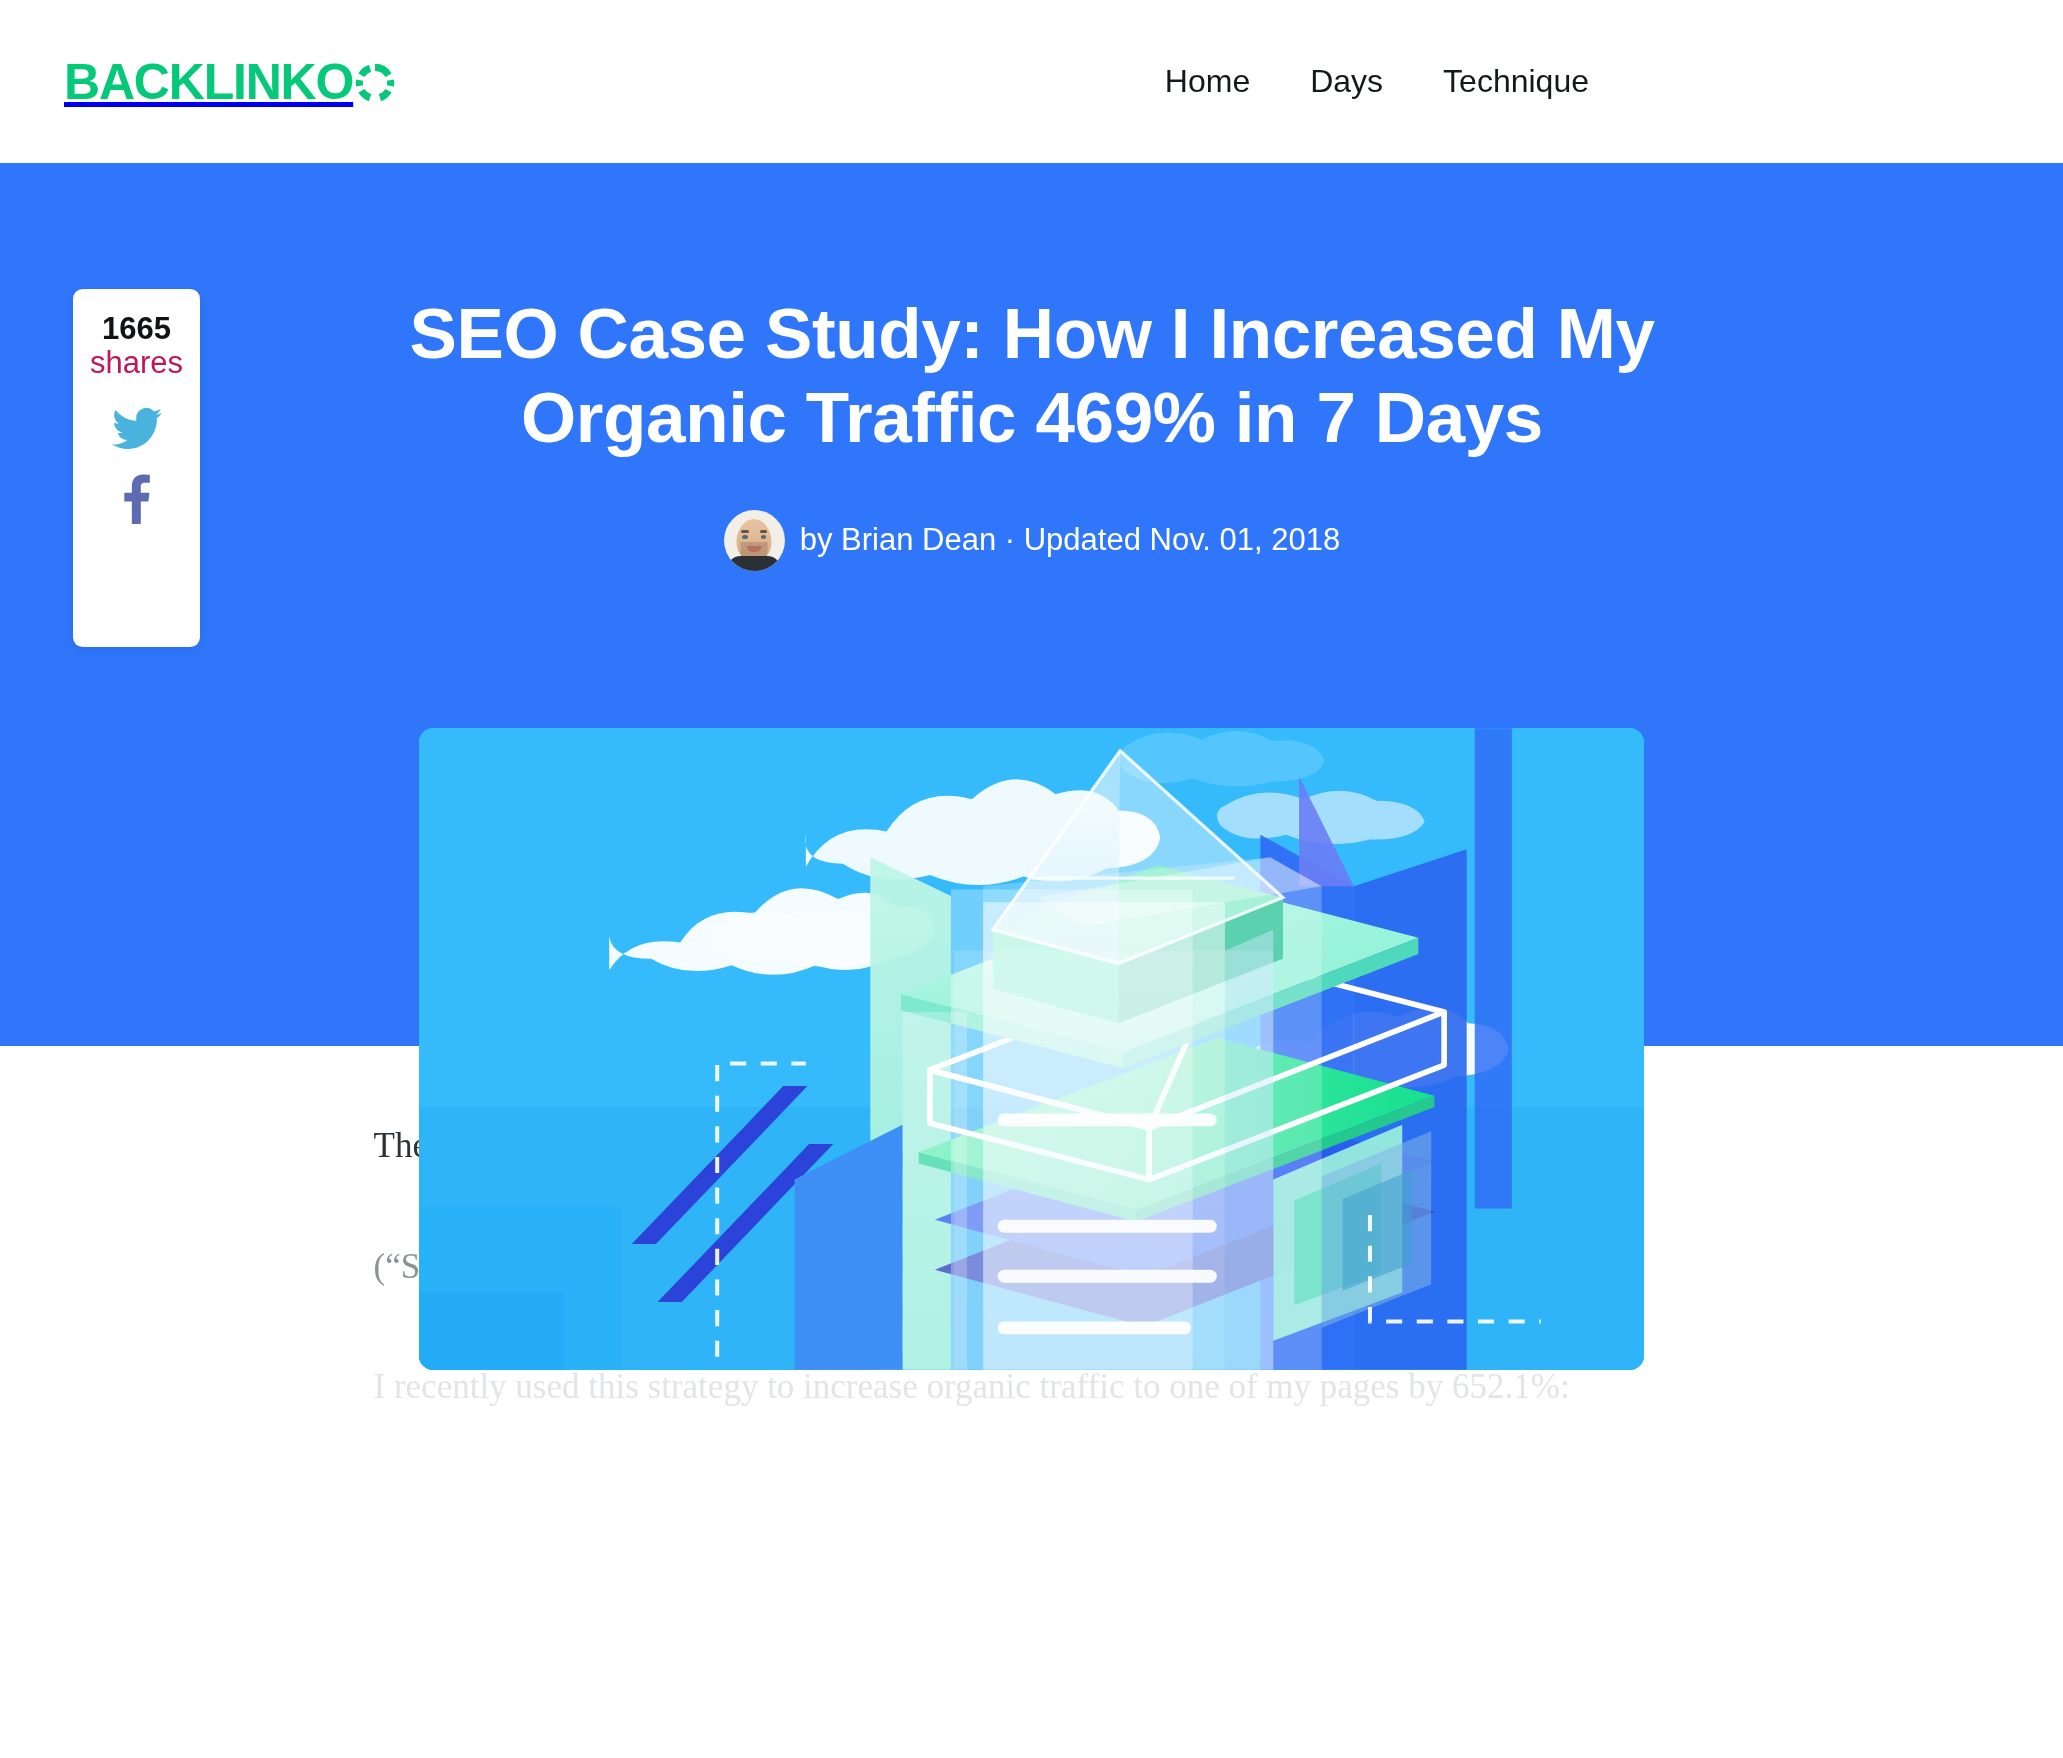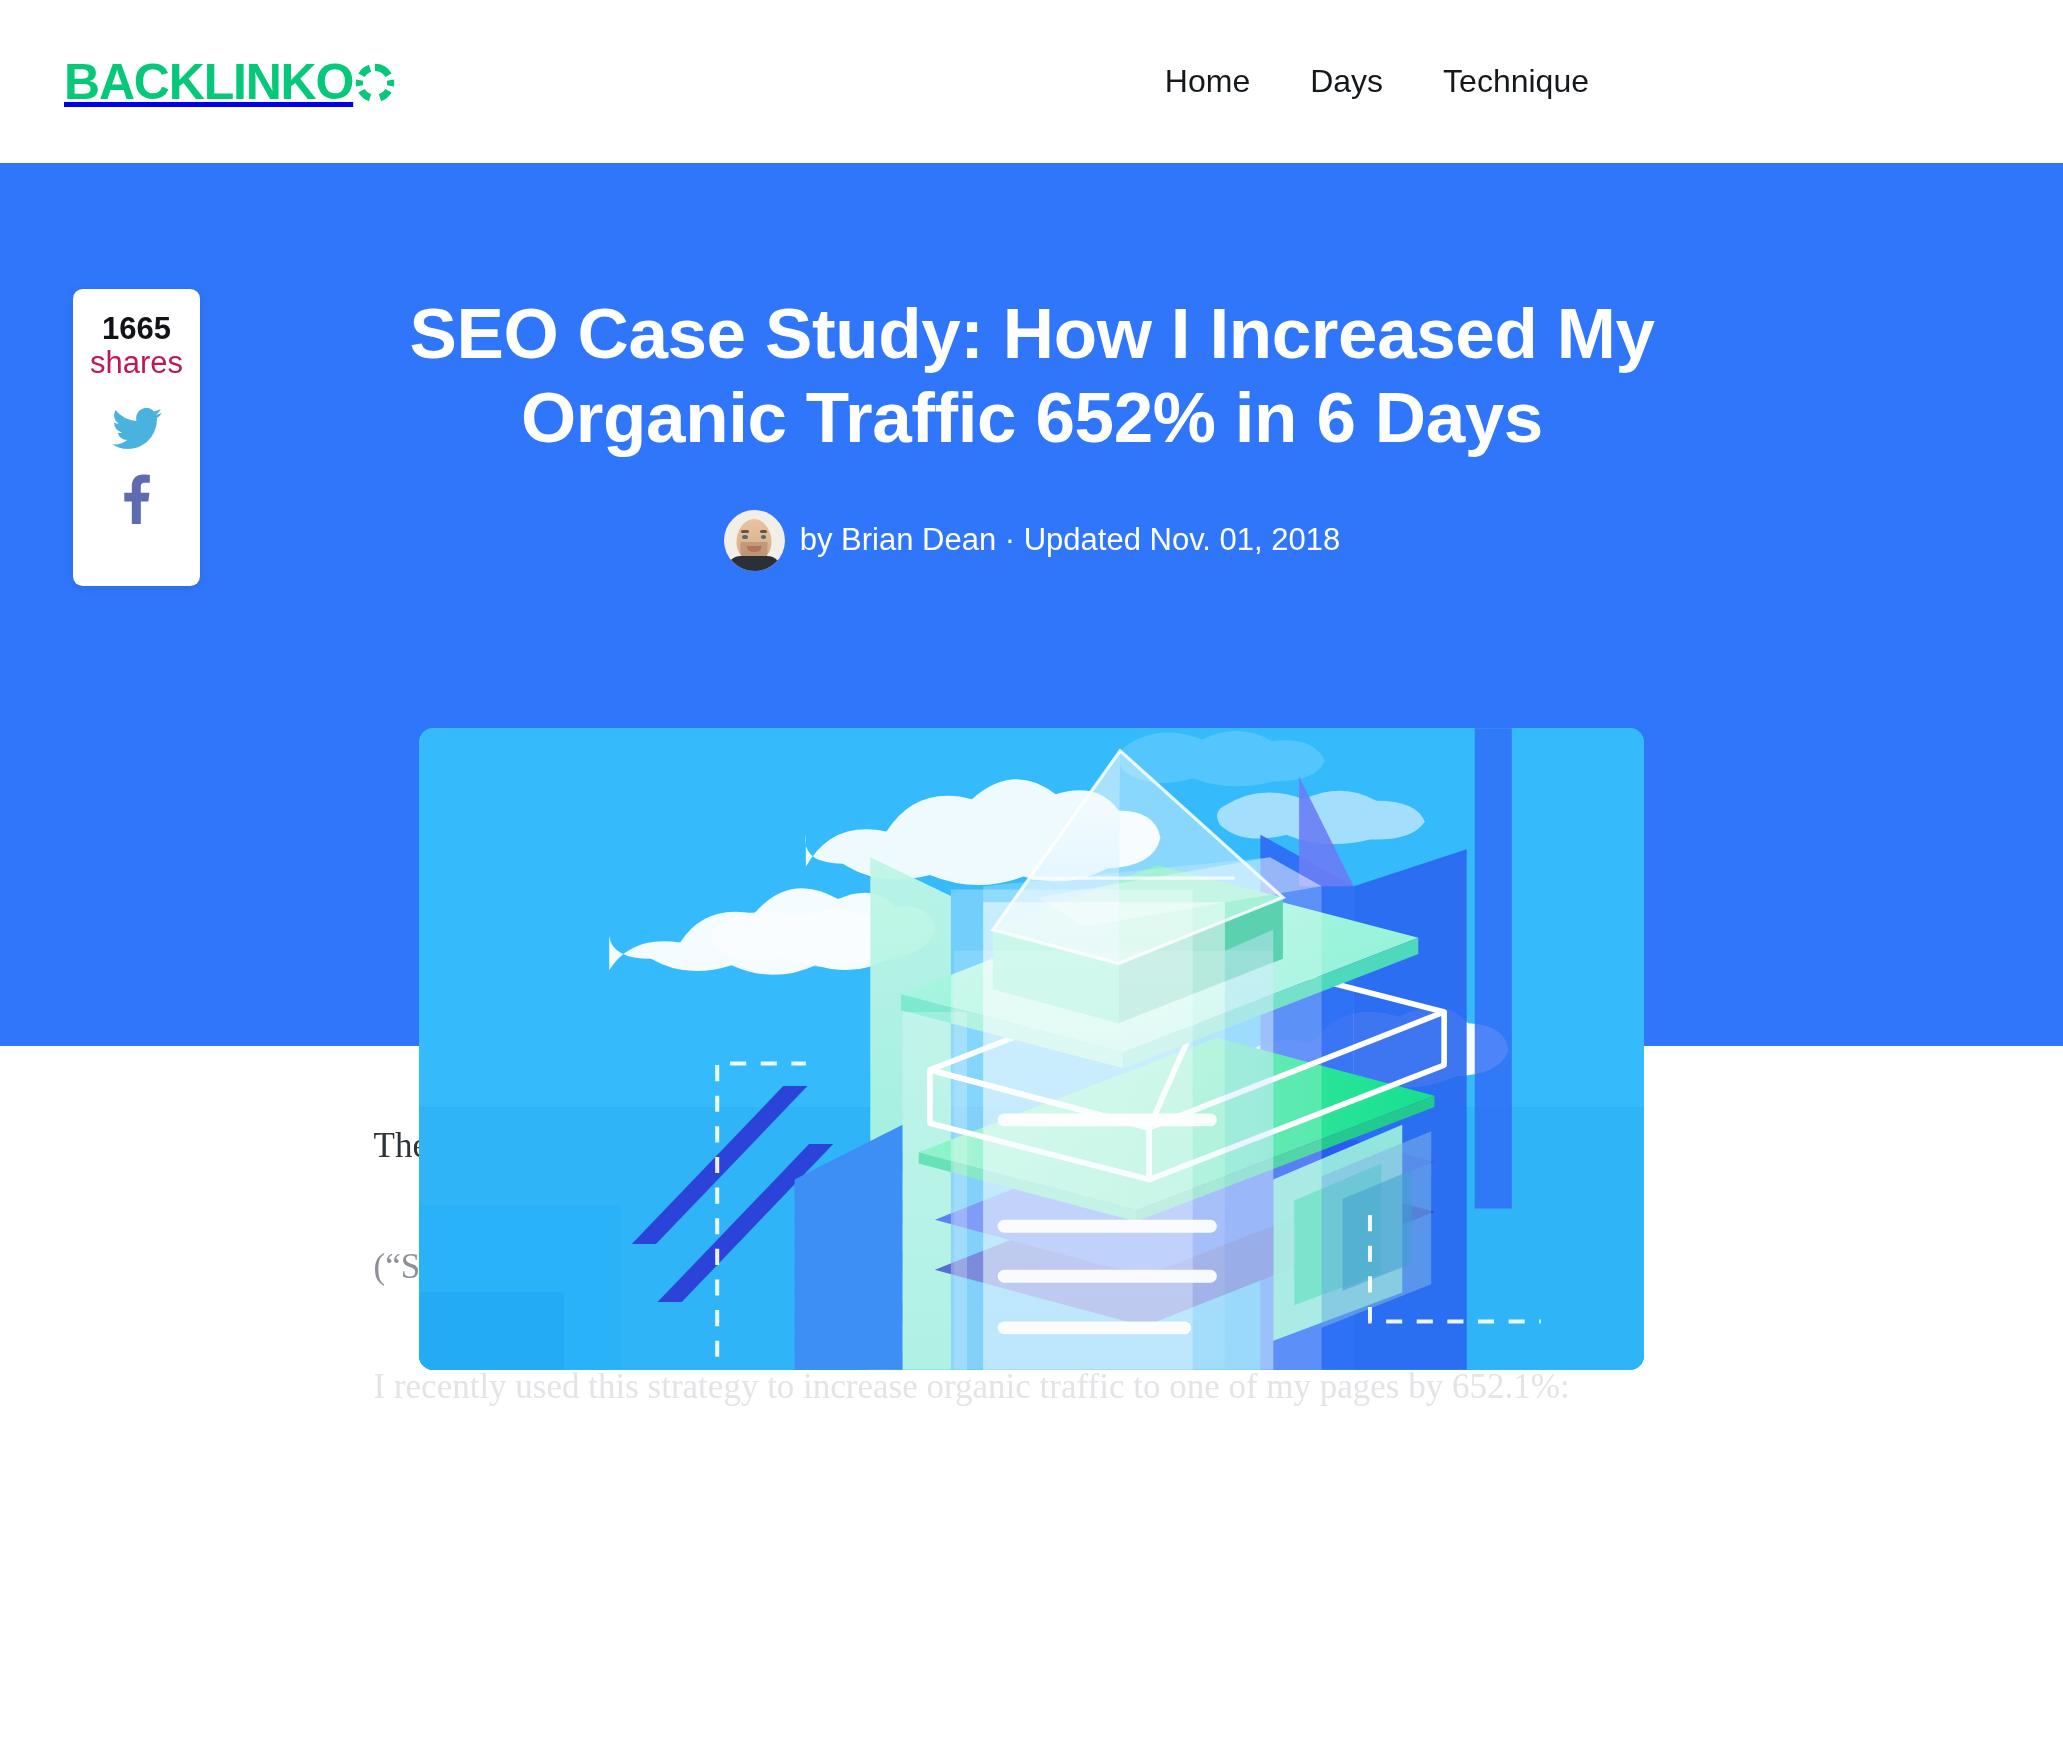--- a/index.html
+++ b/index.html
@@ -65,21 +65,21 @@
     height: 883px;
     background: #2f76fb;
   }
 
   
   .share-box {
     position: absolute;
     left: 73px;
     top: 126px;
     width: 127px;
-    height: 297px;
+    height: 358px;
     background: #ffffff;
     border-radius: 9.7px;
     box-shadow: 0 1.6px 9.7px rgba(0,0,0,0.08);
     display: flex;
     flex-direction: column;
     align-items: center;
     padding-top: 22.6px;
   }
   .share-count {
     font-size: 31px;
@@ -262,21 +262,21 @@
     </span>
 
     <span class="share-icon fb">
       <svg width="31" height="50" viewBox="0 0 13 22" xmlns="http://www.w3.org/2000/svg">
         <path fill="#5f6bb0" d="M8.4 22V12.1h3.3l.5-3.9H8.4V5.75c0-1.12.31-1.89 1.92-1.89h2.05V.38C12.02.31 10.8.17 9.4.17 6.45.17 4.44 1.98 4.44 5.3v2.9H1.13v3.9h3.31V22z"></path>
       </svg>
     </span>
   </aside>
 
   <div class="hero-inner">
-    <h1 class="post-title">SEO Case Study: How I Increased My Organic Traffic 652% in 6 Days</h1>
+    <h1 class="post-title">SEO Case Study: How I Increased My Organic Traffic 469% in 7 Days</h1>
 
     <div class="byline">
       <span class="avatar">
         <span class="face"></span>
         <span class="brow-l"></span>
           <span class="brow-r"></span>
         <span class="eye-l"></span>
           <span class="eye-r"></span>
         <span class="beard"></span>
         <span class="mouth"></span>

